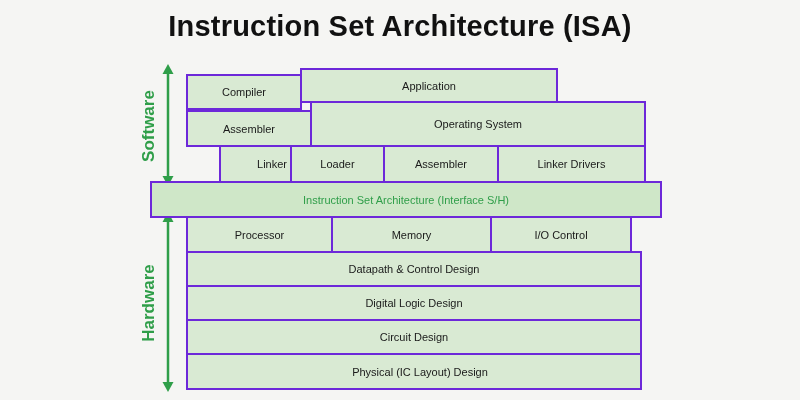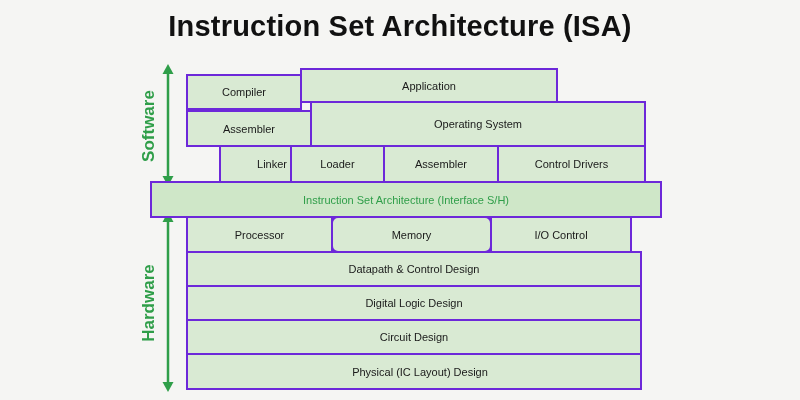--- a/index.html
+++ b/index.html
@@ -75,26 +75,26 @@
 
   <div class="box" style="left:300px;top:68px;width:258px;height:35px;">Application</div>
   <div class="box" style="left:186px;top:74px;width:116px;height:36px;">Compiler</div>
 
   <div class="box" style="left:310px;top:101px;width:336px;height:46px;">Operating System</div>
   <div class="box" style="left:186px;top:110px;width:126px;height:37px;">Assembler</div>
 
   <div class="box" style="left:186px;top:145px;width:106px;height:38px;margin-left:33px;">Linker</div>
   <div class="box" style="left:290px;top:145px;width:95px;height:38px;">Loader</div>
   <div class="box" style="left:383px;top:145px;width:116px;height:38px;">Assembler</div>
-  <div class="box" style="left:497px;top:145px;width:149px;height:38px;">Control Drivers</div>
+  <div class="box" style="left:497px;top:145px;width:149px;height:38px;">Linker Drivers</div>
 
   <div class="box isa" style="left:150px;top:181px;width:512px;height:37px;">Instruction Set Architecture (Interface S/H)</div>
 
   <div class="box" style="left:186px;top:216px;width:147px;height:37px;">Processor</div>
-  <div class="box" style="left:331px;top:216px;width:161px;height:37px;border-radius:7px;">Memory</div>
+  <div class="box" style="left:331px;top:216px;width:161px;height:37px;">Memory</div>
   <div class="box" style="left:490px;top:216px;width:142px;height:37px;">I/O Control</div>
 
   <div class="box" style="left:186px;top:251px;width:456px;height:36px;">Datapath &amp; Control Design</div>
   <div class="box" style="left:186px;top:285px;width:456px;height:36px;">Digital Logic Design</div>
   <div class="box" style="left:186px;top:319px;width:456px;height:36px;">Circuit Design</div>
   <div class="box" style="left:186px;top:353px;width:456px;height:37px;padding-left:12px;">Physical (IC Layout) Design</div>
 
 </div>
 
 </body></html>

